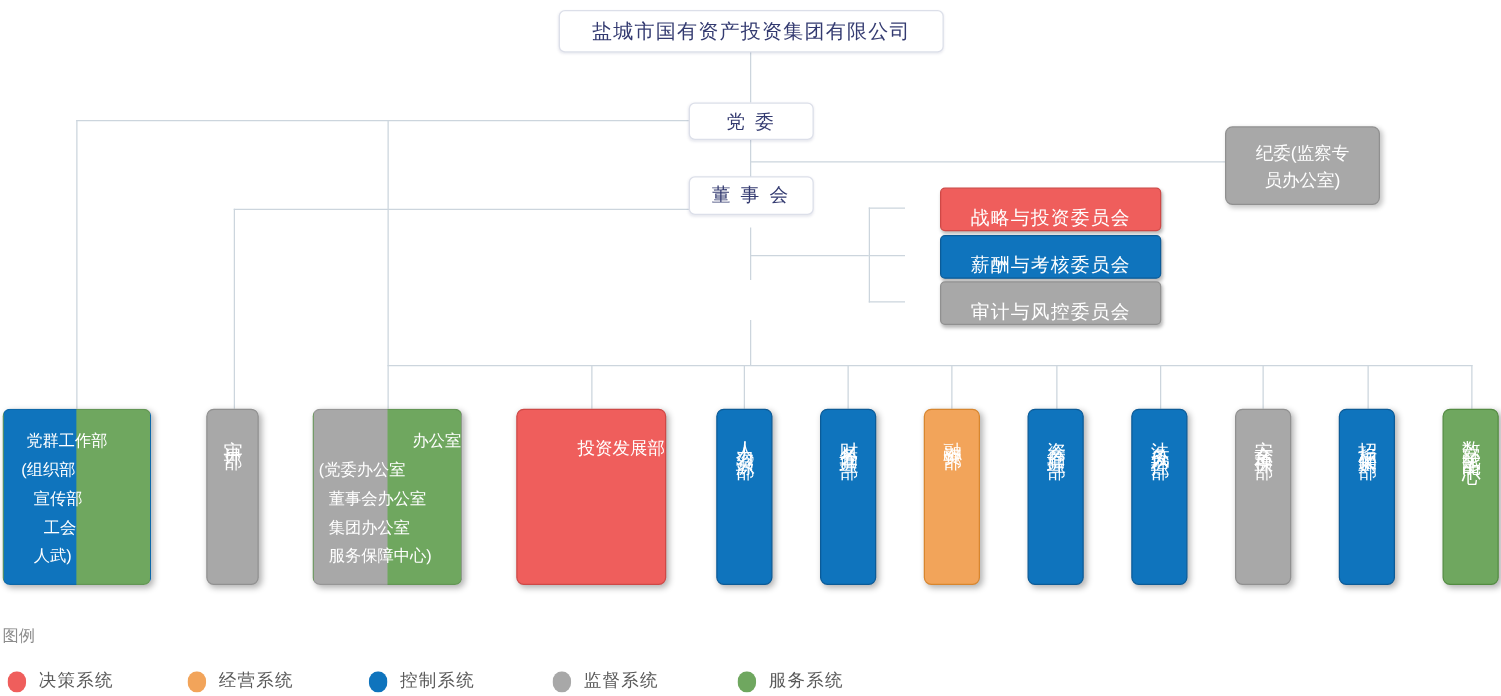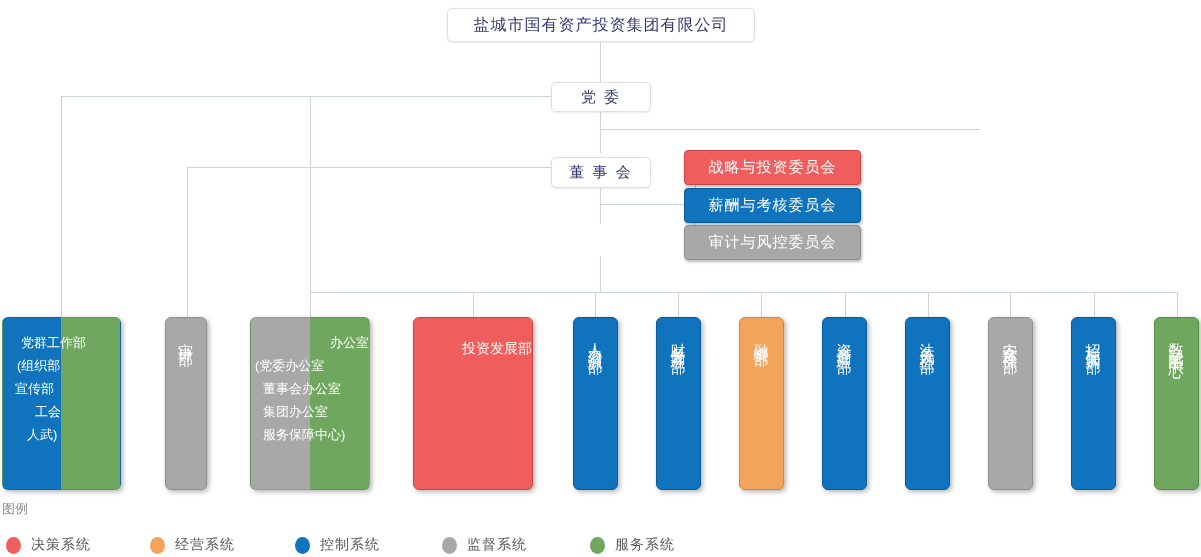--- a/index.html
+++ b/index.html
@@ -19,27 +19,27 @@
   .lvl{left:551px;width:98px;font-size:15px;letter-spacing:2px;}
 
   
   .jiwei{position:absolute;left:980px;top:101px;width:122px;height:61px;
          background:var(--gray);border:1px solid var(--grayB);border-radius:6px;
          color:#fff;font-size:14px;line-height:22px;text-align:center;
          display:flex;flex-direction:column;justify-content:center;
          box-shadow:2px 2px 4px rgba(0,0,0,0.22);}
 
   
-  .cbox{position:absolute;left:684px;width:175px;height:33px;border-radius:4px;
-        display:flex;align-items:center;justify-content:center;color:#fff;
+  .cbox{position:absolute;left:752px;width:175px;height:33px;border-radius:4px;
+        display:flex;align-items:flex-end;justify-content:center;color:#fff;
         font-size:15px;letter-spacing:1px;border:1px solid transparent;
         box-shadow:1px 2px 3px rgba(0,0,0,0.28);}
 
   
-  .dept{position:absolute;top:317px;height:173px;border-radius:6px;border:1px solid transparent;
+  .dept{position:absolute;top:327px;height:141px;border-radius:6px;border:1px solid transparent;
         color:#fff;box-shadow:2px 2px 5px rgba(0,0,0,0.30);box-sizing:border-box;}
   .vbox{display:flex;justify-content:center;align-items:flex-start;padding-top:13px;}
   .vtext{writing-mode:vertical-rl;text-orientation:upright;font-size:15px;letter-spacing:4px;line-height:1;}
   .lines{padding-top:13px;font-size:13px;line-height:23px;}
   .lines span{display:block;}
   .ctr{text-align:right;}
   .red-lines{padding-top:17px;font-size:14px;line-height:27px;}
 
   
   .c-red{background:var(--red);border-color:var(--redB);}
@@ -86,40 +86,44 @@
   <div class="vline" style="left:1010px;top:292px;height:35px"></div>
   <div class="vline" style="left:1094px;top:292px;height:35px"></div>
   <div class="vline" style="left:1177px;top:292px;height:35px"></div>
 
   <div class="wbox topbox">
     <span>盐城市国有资产投资集团有限公司</span>
   </div>
   <div class="wbox lvl" style="top:82px;height:28px">
     <span>党 委</span>
   </div>
-  <div class="wbox lvl" style="top:157px;height:29px">
+  <div class="wbox lvl" style="top:141px;height:29px">
     <span>董 事 会</span>
   </div>
 
+  <div class="jiwei">
+    <span>纪委(监察专</span>
+    <span>员办公室)</span>
+  </div>
 
   <div class="cbox c-red" style="top:150px">
     <span>战略与投资委员会</span>
   </div>
   <div class="cbox c-blue" style="top:188px">
     <span>薪酬与考核委员会</span>
   </div>
   <div class="cbox c-gray" style="top:225px">
     <span>审计与风控委员会</span>
   </div>
 
   <div class="dept c-blue-green" style="left:2px;width:119px">
     <div class="lines">
       <span style="margin-left:18px">党群工作部</span>
       <span style="margin-left:14px">(组织部</span>
-      <span style="margin-left:12px">宣传部</span>
+      <span style="margin-left:24px">宣传部</span>
       <span style="margin-left:32px">工会</span>
       <span style="margin-left:24px">人武)</span>
     </div>
   </div>
 
   <div class="dept vbox c-gray" style="left:165px;width:42px">
     <span class="vtext">审计部</span>
   </div>
 
   <div class="dept c-gray-green" style="left:250px;width:120px">

